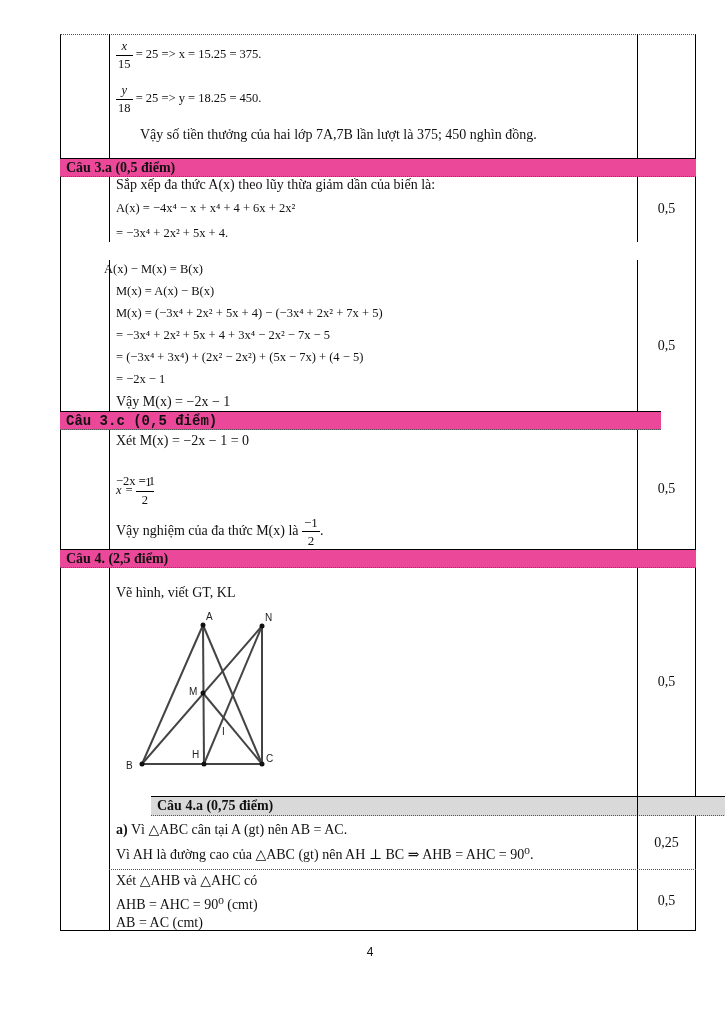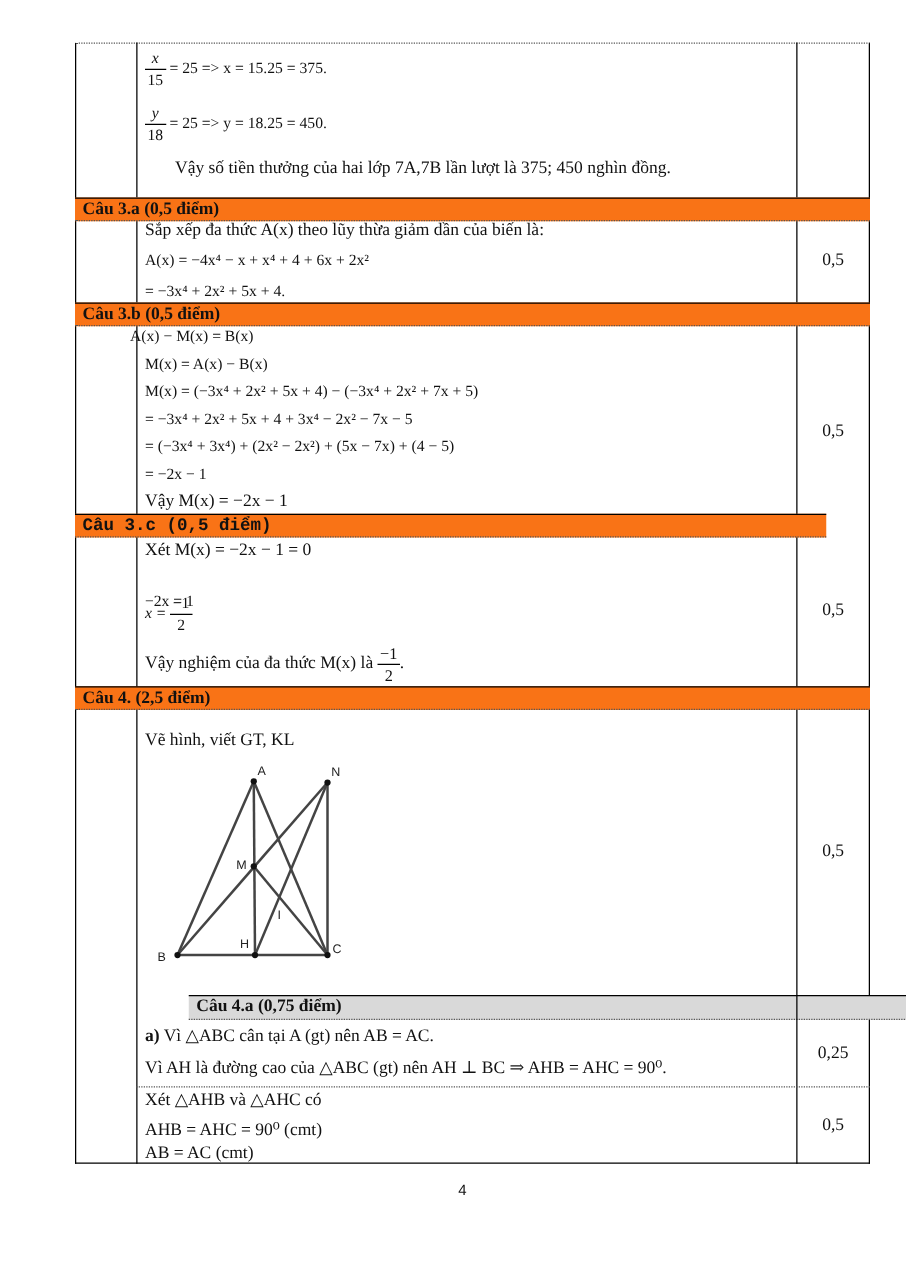--- a/index.html
+++ b/index.html
@@ -7,21 +7,21 @@
          font-family:"Liberation Serif", "DejaVu Serif", serif; color:#111; }
   .page { position:absolute; left:0; top:0; width:725px; height:1024px; }
 
   
   .tbl { position:absolute; left:60px; top:34px; width:636px; height:897px;
          border-left:1px solid #000; border-right:1px solid #000; border-bottom:1px solid #000;
          border-top:1px dotted #555; box-sizing:border-box; }
   .vline { position:absolute; width:1px; background:#000; }
   .hdot  { position:absolute; height:0; border-top:1px dotted #555; }
 
-  .hdr { position:absolute; background:#f97316; font-weight:bold; font-size:14px;
+  .hdr { position:absolute; background:#ec4899; font-weight:bold; font-size:14px;
          line-height:18px; padding-left:6px; box-sizing:border-box;
          border-top:1px solid #000; border-bottom:1px dotted #555; }
   .hdr.light { background:#d9d9d9;margin-left:42px; }
 
   .txt { position:absolute; font-size:14px; white-space:nowrap; line-height:18px; }
   .m { font-family:"Liberation Serif", serif; font-size:12.5px; white-space:nowrap; position:absolute; }
   .m i { font-style:italic; }
   .frac { display:inline-block; vertical-align:middle; text-align:center; line-height:17px; }
   .frac .num { display:block; border-bottom:1px solid #000; padding:0 2px; }
   .frac .den { display:block; padding:0 2px; }
@@ -57,21 +57,20 @@
     <span>= 25 =&gt; y = 18.25 = 450.</span>
   </div>
   <div class="txt" style="left:116px;top:126px;margin-left:24px;">Vậy số tiền thưởng của hai lớp 7A,7B lần lượt là 375; 450 nghìn đồng.</div>
 
   <div class="hdr" style="left:60px;top:158px;width:636px;height:19px;">Câu 3.a (0,5 điểm)</div>
   <div class="txt" style="left:116px;top:176px;">Sắp xếp đa thức A(x) theo lũy thừa giảm dần của biến là:</div>
   <div class="m" style="left:116px;top:201px;">A(x) = −4x⁴ − x + x⁴ + 4 + 6x + 2x²</div>
   <div class="m" style="left:116px;top:226px;">= −3x⁴ + 2x² + 5x + 4.</div>
   <div class="score" style="left:637px;top:201px;">0,5</div>
 
-  <div class="hdr" style="left:60px;top:242px;width:636px;height:19px;">Câu 3.b (0,5 điểm)</div>
   <div class="m" style="left:104px;top:262px;">A(x) − M(x) = B(x)</div>
   <div class="m" style="left:116px;top:284px;">M(x) = A(x) − B(x)</div>
   <div class="m" style="left:116px;top:306px;">M(x) = (−3x⁴ + 2x² + 5x + 4) − (−3x⁴ + 2x² + 7x + 5)</div>
   <div class="m" style="left:116px;top:328px;">= −3x⁴ + 2x² + 5x + 4 + 3x⁴ − 2x² − 7x − 5</div>
   <div class="m" style="left:116px;top:350px;">= (−3x⁴ + 3x⁴) + (2x² − 2x²) + (5x − 7x) + (4 − 5)</div>
   <div class="m" style="left:116px;top:372px;font-family:Liberation Serif, serif;">= −2x − 1</div>
   <div class="txt" style="left:116px;top:393px;">Vậy M(x) = −2x − 1</div>
   <div class="score" style="left:637px;top:338px;">0,5</div>
 
   <div class="hdr" style="left:60px;top:411px;width:601px;height:19px;font-family:Liberation Mono, monospace;">Câu 3.c (0,5 điểm)</div>

